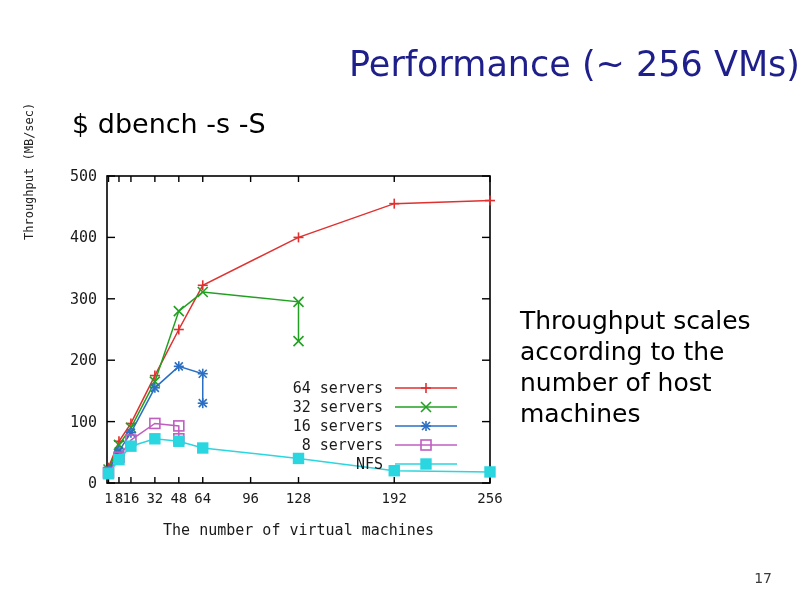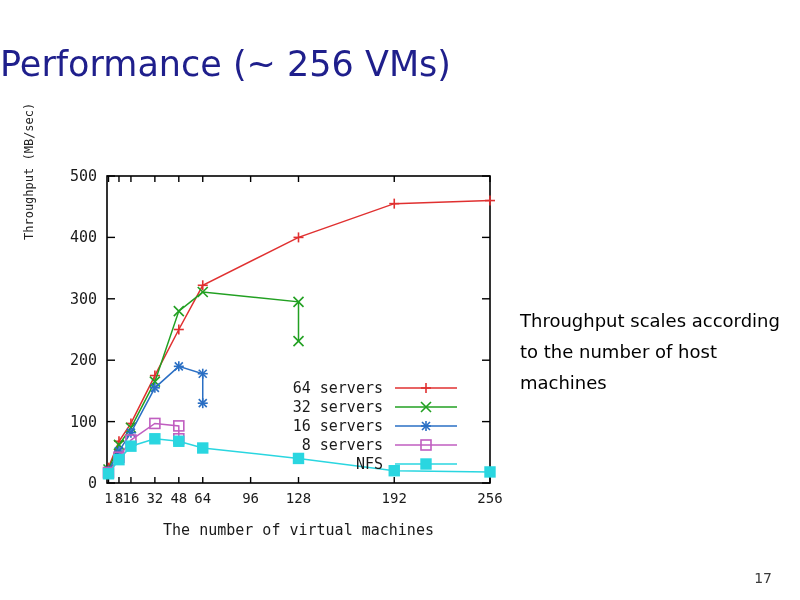--- a/index.html
+++ b/index.html
@@ -9,39 +9,39 @@
     background:#ffffff;
     font-family:"Liberation Sans", sans-serif;
     overflow:hidden;
     position:relative;
   }
   .slide{position:absolute;inset:0;background:#fff;}
 
   
   .title{
     position:absolute;left:0;top:44px;width:800px;
-    text-align:left;
+    text-align:right;
     font-size:35px;
     color:#1f1f8c;
     font-family:"DejaVu Sans", sans-serif;
     letter-spacing:0px;
     white-space:nowrap;
   }
 
   
   .subtitle{
     position:absolute;left:72px;top:108px;
     font-size:27px;color:#000;
     font-family:"DejaVu Sans", sans-serif;
   }
 
   
   .bodytext{
     position:absolute;left:520px;top:305px;width:270px;
-    font-size:18px;line-height:31px;color:#000;
+    font-size:25px;line-height:31px;color:#000;
     font-family:"DejaVu Sans", sans-serif;
   }
 
   
   .footer-left{
     position:absolute;left:35px;top:570px;
     font-size:13px;color:#3a3a3a;
     font-family:"DejaVu Sans", sans-serif;
   }
   .footer-right{
@@ -64,20 +64,21 @@
     white-space:nowrap;
   }
 </style>
 </head>
 <body>
 
 <div class="slide">
 
   <div class="title">Performance (~ 256 VMs)</div>
 
+  <div class="subtitle">$ dbench -s -S</div>
 
   <div class="bodytext">Throughput scales according to the number of host machines</div>
 
   <div class="chart-wrap">
     <div class="ylabel">Throughput (MB/sec)</div>
     <svg class="chart-svg" id="chart" width="540" height="560">
         <rect x="107" y="176" width="383" height="307" fill="none" stroke="#000" stroke-width="1.6"></rect>
         <line x1="108.49609375" y1="483" x2="108.49609375" y2="477" stroke="#000" stroke-width="1.4"></line>
         <line x1="108.49609375" y1="176" x2="108.49609375" y2="182" stroke="#000" stroke-width="1.4"></line>
         <text x="108.49609375" y="503" text-anchor="middle" font-family="&quot;DejaVu Sans Mono&quot;, monospace" font-size="14" fill="#1a1a1a">1</text>

